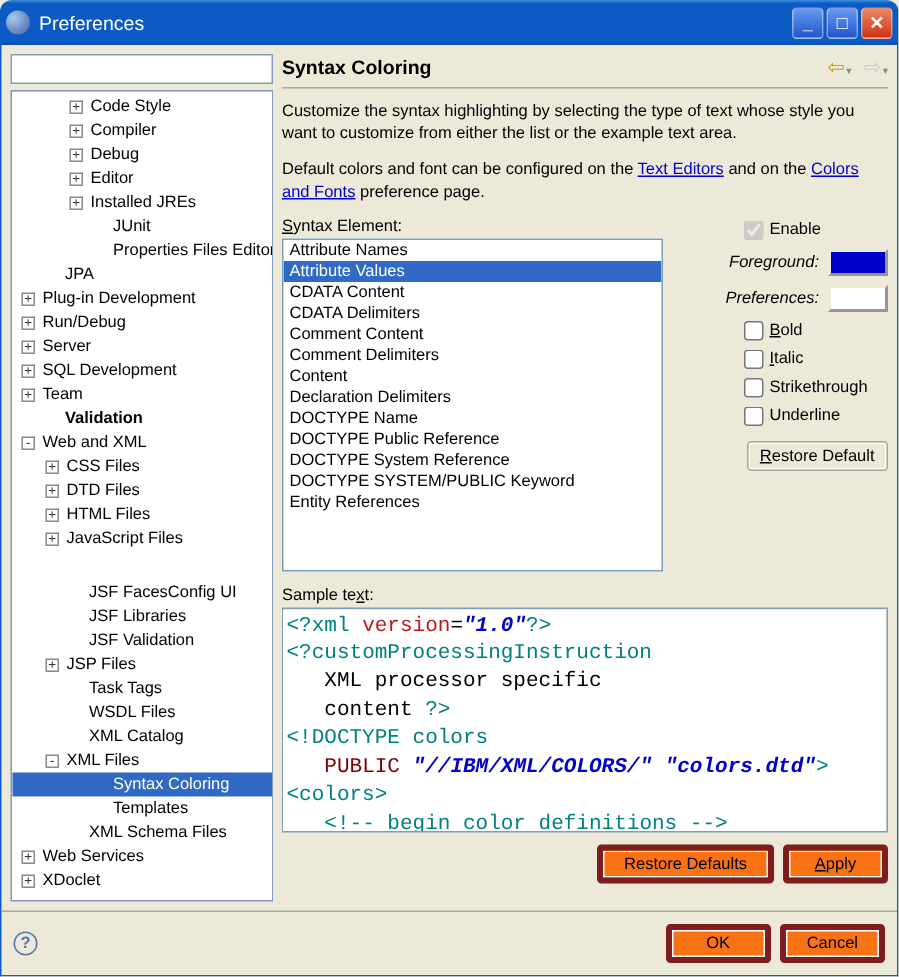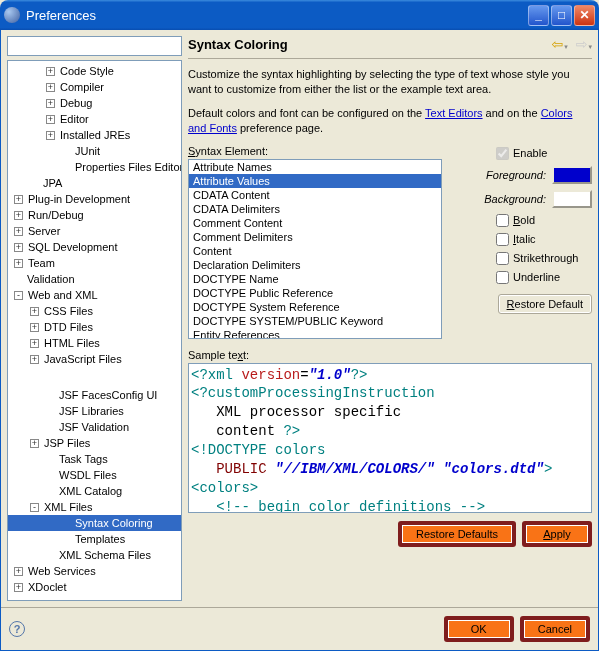--- a/index.html
+++ b/index.html
@@ -33,21 +33,21 @@
 .arrow-back { color: #d4a000; }
 .arrow-fwd { color: #ccc; }
 .dd { font-size: 7px; color: #888; margin-left: 1px; }
 
 .desc { margin-bottom: 8px; line-height: 1.4; }
 .desc a { color: #0000cc; text-decoration: underline; }
 
 .syntax-row { display: flex; gap: 10px; flex: 0 0 auto; }
 .element-col { flex: 1; display: flex; flex-direction: column; }
 .element-label { margin-bottom: 2px; }
-.element-list { border: 1px solid #7f9db9; background: white; height: 180px; overflow-y: scroll; }
+.element-list { border: 1px solid #7f9db9; background: white; height: 222px; overflow-y: scroll; }
 .el-item { padding: 1px 4px; cursor: default; }
 .el-item.sel { background: #316ac5; color: white; }
 
 .props-col { width: 140px; display: flex; flex-direction: column; gap: 6px; padding-top: 2px; }
 .prop-row { display: flex; align-items: center; gap: 6px; font-style: italic; }
 .prop-row label { flex: 1; text-align: right; }
 .cb-row { display: flex; align-items: center; gap: 4px; }
 .cb-row input { margin-left: 44px; }
 .swatch { width: 40px; height: 18px; border: 2px outset #ece9d8; cursor: pointer; }
 .restore-btn { background: #ece9d8; border: 1px solid #aca899; border-radius: 3px; padding: 3px 8px; cursor: pointer; font-size: 11px; margin-top: 4px; align-self: flex-end; box-shadow: inset 0 0 0 1px #fff; }
@@ -135,21 +135,21 @@
             <span class="tree-label">Server</span>
           </div>
           <div class="tree-node" style="padding-left: 6px;">
             <span class="exp">+</span>
             <span class="tree-label">SQL Development</span>
           </div>
           <div class="tree-node" style="padding-left: 6px;">
             <span class="exp">+</span>
             <span class="tree-label">Team</span>
           </div>
-          <div class="tree-node" style="padding-left: 6px;">
+          <div class="tree-node" style="padding-left: 22px; font-weight: bold;">
             <span class="noexp"></span>
             <span class="tree-label">Validation</span>
           </div>
           <div class="tree-node" style="padding-left: 6px;">
             <span class="exp">-</span>
             <span class="tree-label">Web and XML</span>
           </div>
           <div class="tree-node" style="padding-left: 22px;">
             <span class="exp">+</span>
             <span class="tree-label">CSS Files</span>
@@ -257,21 +257,21 @@
         <div class="props-col">
           <div class="cb-row">
               <input type="checkbox" checked="" disabled="" style="">
               <label>Enable</label>
             </div>
           <div class="prop-row">
               <label>Foreground:</label>
               <div class="swatch" style="background:#0000cc"></div>
             </div>
           <div class="prop-row">
-              <label>Background:</label>
+              <label>Preferences:</label>
               <div class="swatch" style="background:#ffffff"></div>
             </div>
           <div class="cb-row">
               <input type="checkbox" style="">
               <label><u>B</u>old</label>
             </div>
           <div class="cb-row">
               <input type="checkbox" style="">
               <label><u>I</u>talic</label>
             </div>

